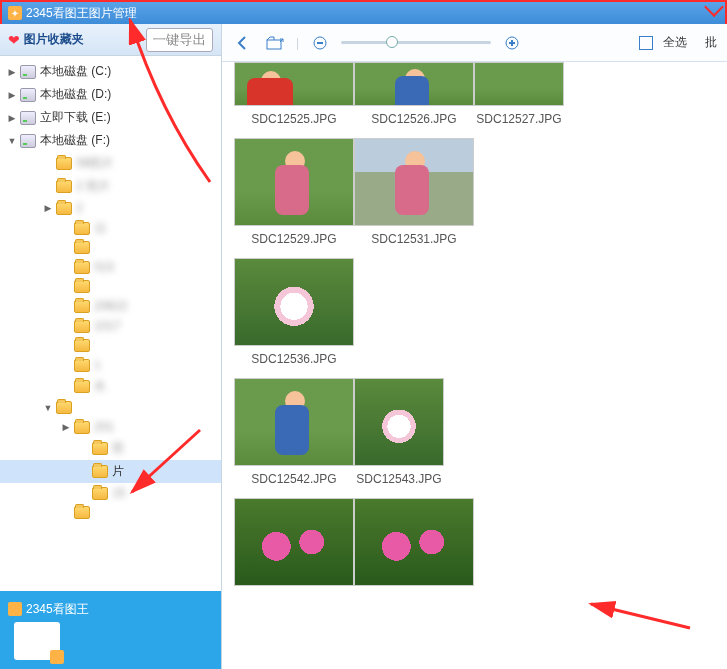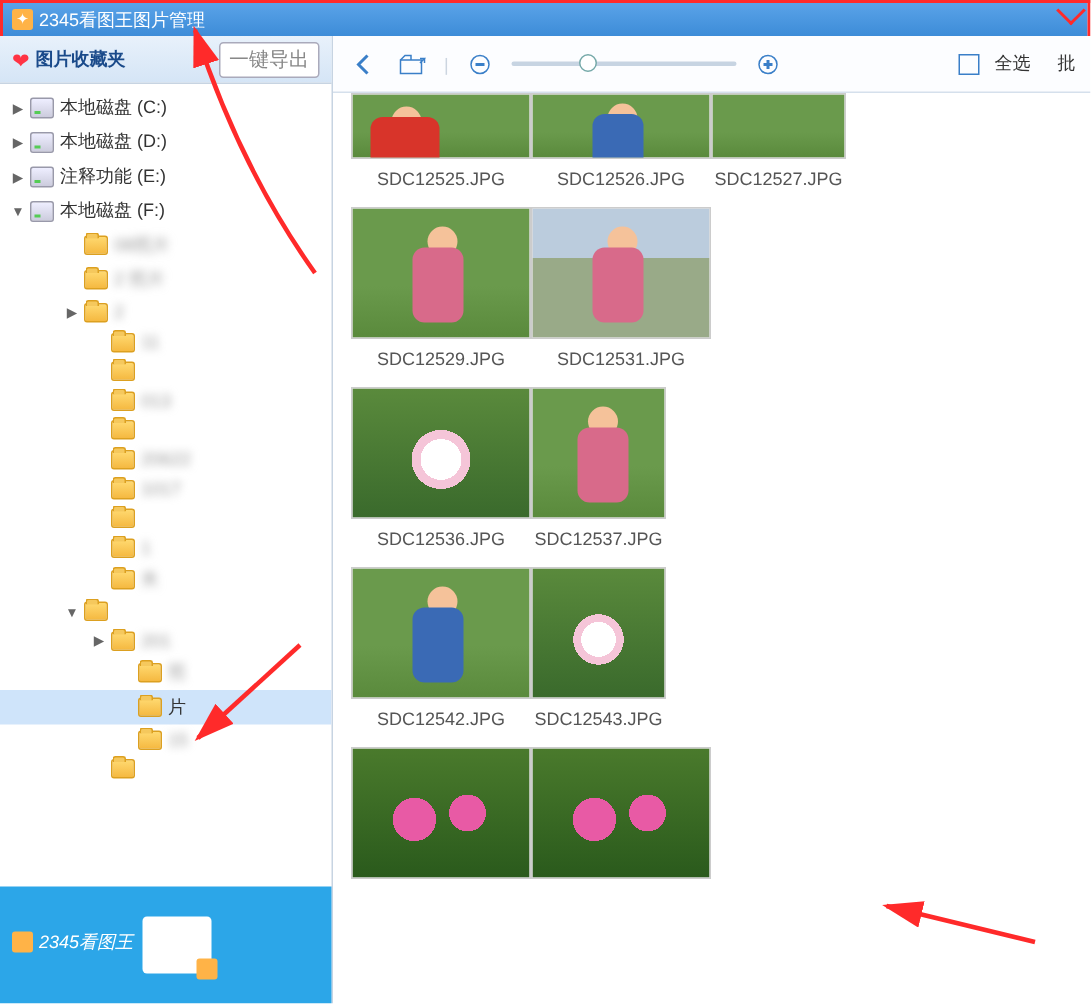--- a/index.html
+++ b/index.html
@@ -19,21 +19,21 @@
     .tree::-webkit-scrollbar-thumb { background: #b8c8db; border: 1px solid #9ab; }
     .tree-item { display: flex; align-items: center; padding: 3px 4px; cursor: pointer; position: relative; white-space: nowrap; }
     .tree-item.selected { background: #cfe4fa; }
     .expander { width: 12px; height: 12px; display: flex; align-items: center; justify-content: center; color: #666; font-size: 9px; margin-right: 2px; }
     .drive-icon { width: 16px; height: 14px; background: linear-gradient(#eef, #ccd); border: 1px solid #99a; border-radius: 2px; margin-right: 4px; position: relative; }
     .drive-icon::after { content: ""; position: absolute; bottom: 2px; left: 2px; width: 4px; height: 2px; background: #5c5; }
     .folder-icon { width: 16px; height: 13px; background: linear-gradient(#ffd970, #f5b941); border-radius: 2px; margin-right: 4px; position: relative; border: 1px solid #dca020; }
     .folder-icon::before { content: ""; position: absolute; top: -3px; left: 0; width: 7px; height: 3px; background: #f5c85d; border-radius: 2px 2px 0 0; border: 1px solid #dca020; border-bottom: none; }
     .blur { filter: blur(3px); color: #999; }
     .ad-box { background: #2ca6e8; height: 78px; display: flex; align-items: center; padding: 8px; color: #fff; }
-    .ad-left { display: flex; flex-direction: row; align-items: center; font-style: italic; }
+    .ad-left { display: flex; flex-direction: column; align-items: flex-start; }
     .ad-title-row { display: flex; align-items: center; font-size: 12px; margin-bottom: 4px; }
     .ad-icon { width: 14px; height: 14px; background: #ffb347; border-radius: 2px; margin-right: 4px; }
     .ad-doc { width: 46px; height: 38px; background: #fff; border-radius: 3px; position: relative; margin-left: 6px; }
     .ad-doc::after { content: ""; position: absolute; right: -4px; bottom: -4px; width: 14px; height: 14px; background: #ffb347; border-radius: 2px; }
     .ad-right { margin-left: 12px; }
     .ad-text { font-size: 15px; line-height: 1.3; }
     .ad-btn { background: #3dc93d; color: #fff; border: none; padding: 4px 14px; border-radius: 3px; margin-top: 4px; cursor: pointer; font-size: 12px; }
     .main { flex: 1; display: flex; flex-direction: column; overflow: hidden; }
     .toolbar { height: 38px; border-bottom: 1px solid #d5e0ec; display: flex; align-items: center; padding: 0 10px; background: #fcfdff; gap: 10px; }
     .tb-btn { color: #3a7fc8; cursor: pointer; display: flex; align-items: center; justify-content: center; width: 22px; height: 22px; border-radius: 3px; }
@@ -88,21 +88,21 @@
           <span>本地磁盘 (C:)</span>
         </div>
       <div class="tree-item" style="padding-left:6px">
           <span class="expander">▶</span>
           <span class="drive-icon"></span>
           <span>本地磁盘 (D:)</span>
         </div>
       <div class="tree-item" style="padding-left:6px">
           <span class="expander">▶</span>
           <span class="drive-icon"></span>
-          <span>注释功能 (E:)</span>
+          <span>立即下载 (E:)</span>
         </div>
       <div class="tree-item" style="padding-left:6px">
           <span class="expander">▼</span>
           <span class="drive-icon"></span>
           <span>本地磁盘 (F:)</span>
         </div>
       <div id="folders">
           <div class="tree-item" style="padding-left: 42px;">
             <span class="expander"></span>
             <span class="folder-icon"></span>
@@ -264,24 +264,20 @@
           </div>
           <div class="thumb-cell">
             <div class="thumb city kidpink"></div>
             <div class="caption">SDC12531.JPG</div>
           </div>
         </div>
         <div class="row">
           <div class="thumb-cell">
             <div class="thumb peony"></div>
             <div class="caption">SDC12536.JPG</div>
-          </div>
-          <div class="thumb-cell cut">
-            <div class="thumb grass kidpink cut"></div>
-            <div class="caption">SDC12537.JPG</div>
           </div>
         </div>
         <div class="row">
           <div class="thumb-cell">
             <div class="thumb grass kidblue"></div>
             <div class="caption">SDC12542.JPG</div>
           </div>
           <div class="thumb-cell cut">
             <div class="thumb peony cut"></div>
             <div class="caption">SDC12543.JPG</div>

